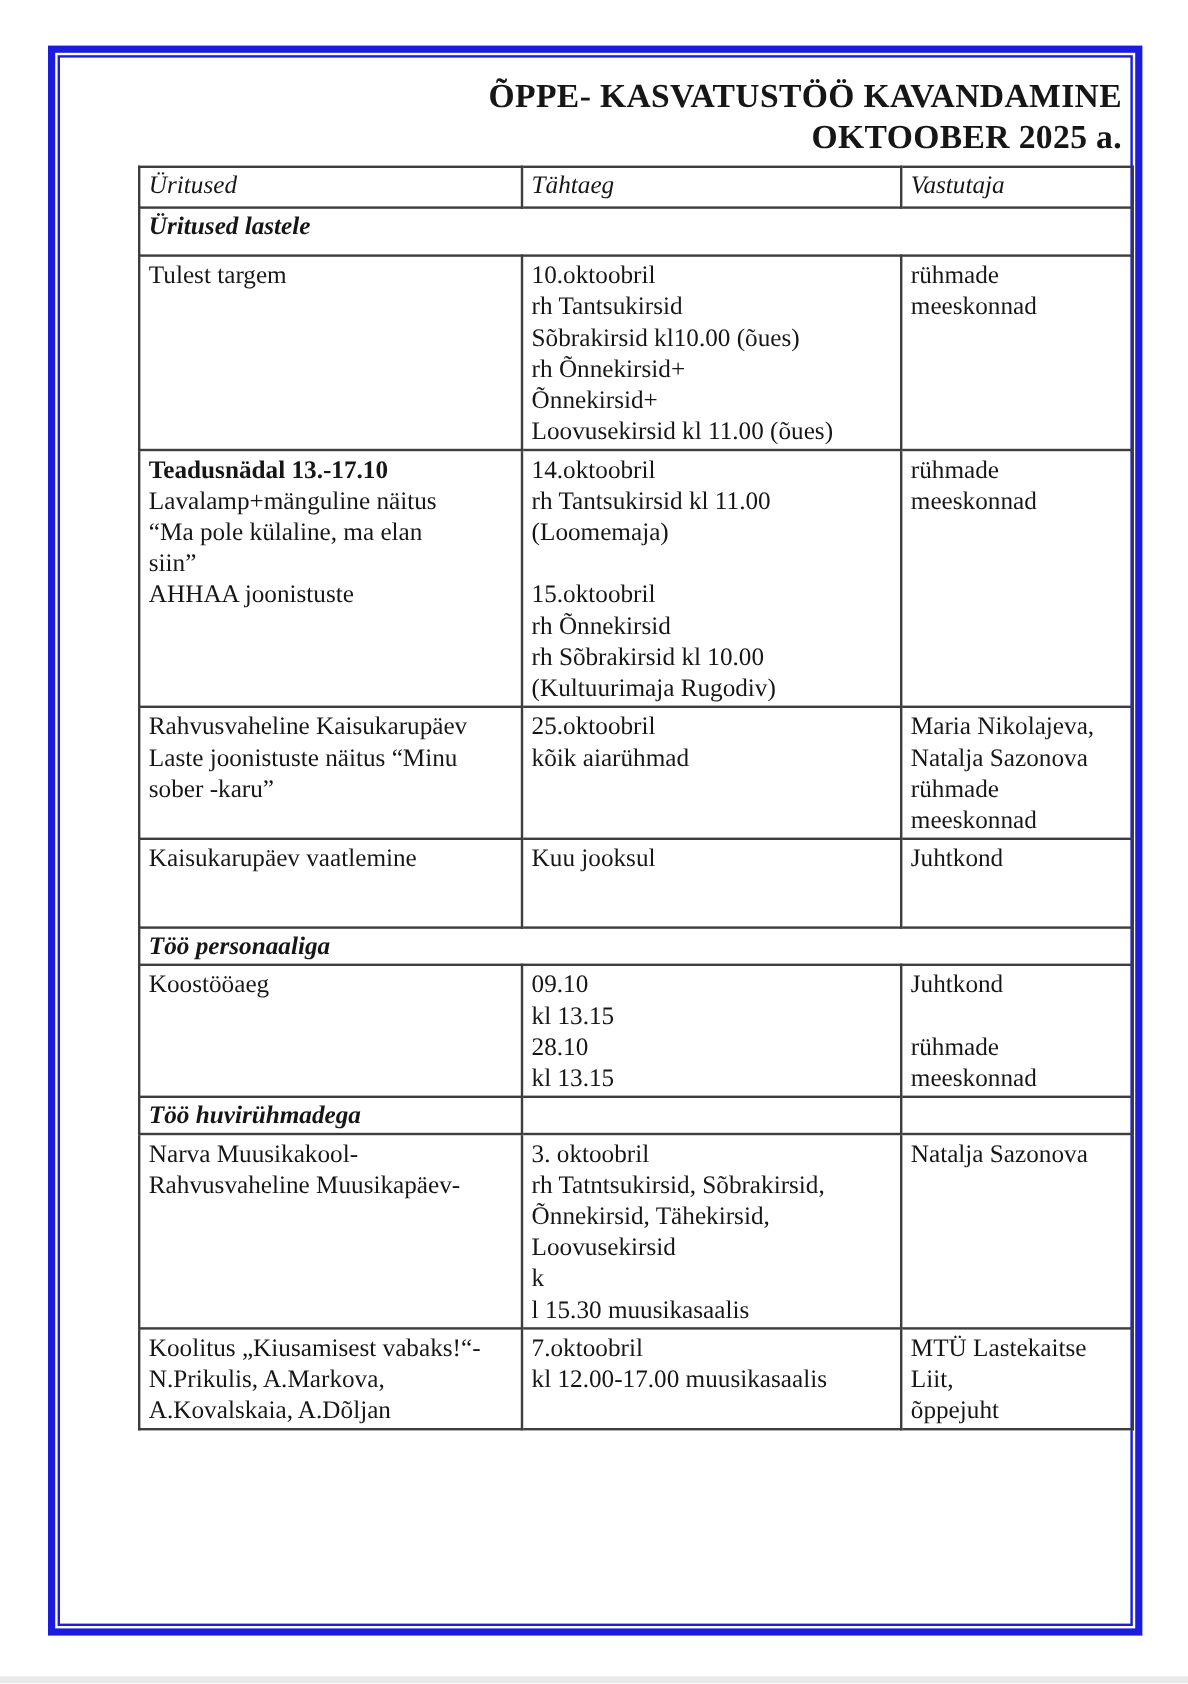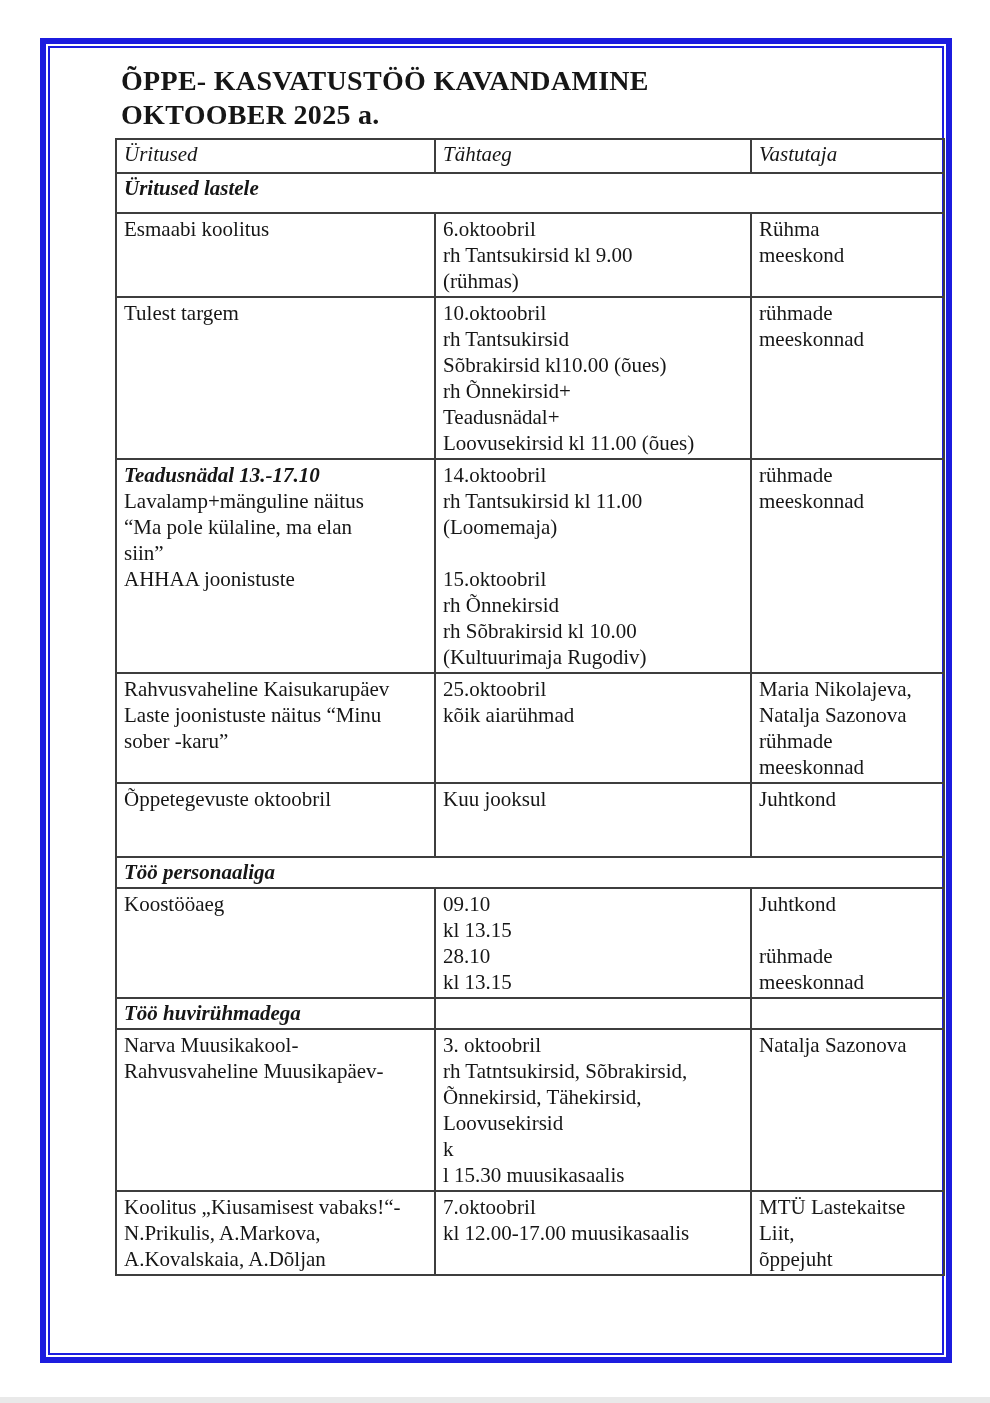--- a/index.html
+++ b/index.html
@@ -13,35 +13,35 @@
     font-family:"Liberation Serif",serif;color:var(--ink);overflow:hidden;
   }
   .frame{
     position:absolute;left:40px;top:38px;width:912px;height:1325px;
     border:6px solid var(--blue);padding:2px;box-sizing:border-box;
   }
   .frame-inner{
     width:100%;height:100%;border:2px solid var(--blue);box-sizing:border-box;
   }
   .title-block{
-    position:absolute;left:121px;top:64px;width:828px;text-align:left;
+    position:absolute;left:107px;top:64px;width:828px;text-align:right;
     font-weight:bold;font-size:28px;line-height:34px;letter-spacing:0.3px;
   }
   #tbl{
     position:absolute;left:115px;top:138px;width:828px;
     border-collapse:collapse;table-layout:fixed;font-size:21px;
   }
   #tbl td{
     border:2px solid var(--tborder);vertical-align:top;
     padding:2px 4px 2px 7px;overflow:hidden;
   }
   .ln{min-height:26px;line-height:26px;white-space:nowrap;}
   #tbl tr.hdr td{font-style:italic;}
   .section-cell{font-weight:bold;font-style:italic;}
-  .lead-line{font-weight:bold;font-style:italic;}
+  .lead-line{font-weight:bold;}
   
   #tbl tr[data-ri="0"]{height:34px}
   #tbl tr[data-ri="1"]{height:40px}
   #tbl tr[data-ri="2"]{height:84px}
   #tbl tr[data-ri="3"]{height:158px}
   #tbl tr[data-ri="4"]{height:210px}
   #tbl tr[data-ri="5"]{height:106px}
   #tbl tr[data-ri="6"]{height:30px}
   #tbl tr[data-ri="7"]{height:74px}
   #tbl tr[data-ri="8"]{height:28px}
@@ -75,44 +75,30 @@
     </colgroup>
     <tbody>
         <tr class="hdr" data-ri="0">
           <td>Üritused</td>
           <td>Tähtaeg</td>
           <td>Vastutaja</td>
         </tr>
         <tr data-ri="1">
           <td class="section-cell" colspan="3">Üritused lastele</td>
         </tr>
-        <tr data-ri="2">
-          <td>
-            <div class="ln">Esmaabi koolitus</div>
-          </td>
-          <td>
-            <div class="ln">6.oktoobril</div>
-            <div class="ln">rh Tantsukirsid kl 9.00</div>
-            <div class="ln">(rühmas)</div>
-          </td>
-          <td>
-            <div class="ln">Rühma</div>
-            <div class="ln">meeskond</div>
-          </td>
-        </tr>
         <tr data-ri="3">
           <td>
             <div class="ln">Tulest targem</div>
           </td>
           <td>
             <div class="ln">10.oktoobril</div>
             <div class="ln">rh Tantsukirsid</div>
             <div class="ln">Sõbrakirsid kl10.00 (õues)</div>
             <div class="ln">rh Õnnekirsid+</div>
-            <div class="ln">Teadusnädal+</div>
+            <div class="ln">Õnnekirsid+</div>
             <div class="ln">Loovusekirsid kl 11.00 (õues)</div>
           </td>
           <td>
             <div class="ln">rühmade</div>
             <div class="ln">meeskonnad</div>
           </td>
         </tr>
         <tr data-ri="4">
           <td>
             <div class="ln lead-line">Teadusnädal 13.-17.10</div>
@@ -148,21 +134,21 @@
           </td>
           <td>
             <div class="ln">Maria Nikolajeva,</div>
             <div class="ln">Natalja Sazonova</div>
             <div class="ln">rühmade</div>
             <div class="ln">meeskonnad</div>
           </td>
         </tr>
         <tr data-ri="7">
           <td>
-            <div class="ln">Õppetegevuste oktoobril</div>
+            <div class="ln">Kaisukarupäev vaatlemine</div>
           </td>
           <td>
             <div class="ln">Kuu jooksul</div>
           </td>
           <td>
             <div class="ln">Juhtkond</div>
           </td>
         </tr>
         <tr data-ri="8">
           <td class="section-cell" colspan="3">Töö personaaliga</td>

